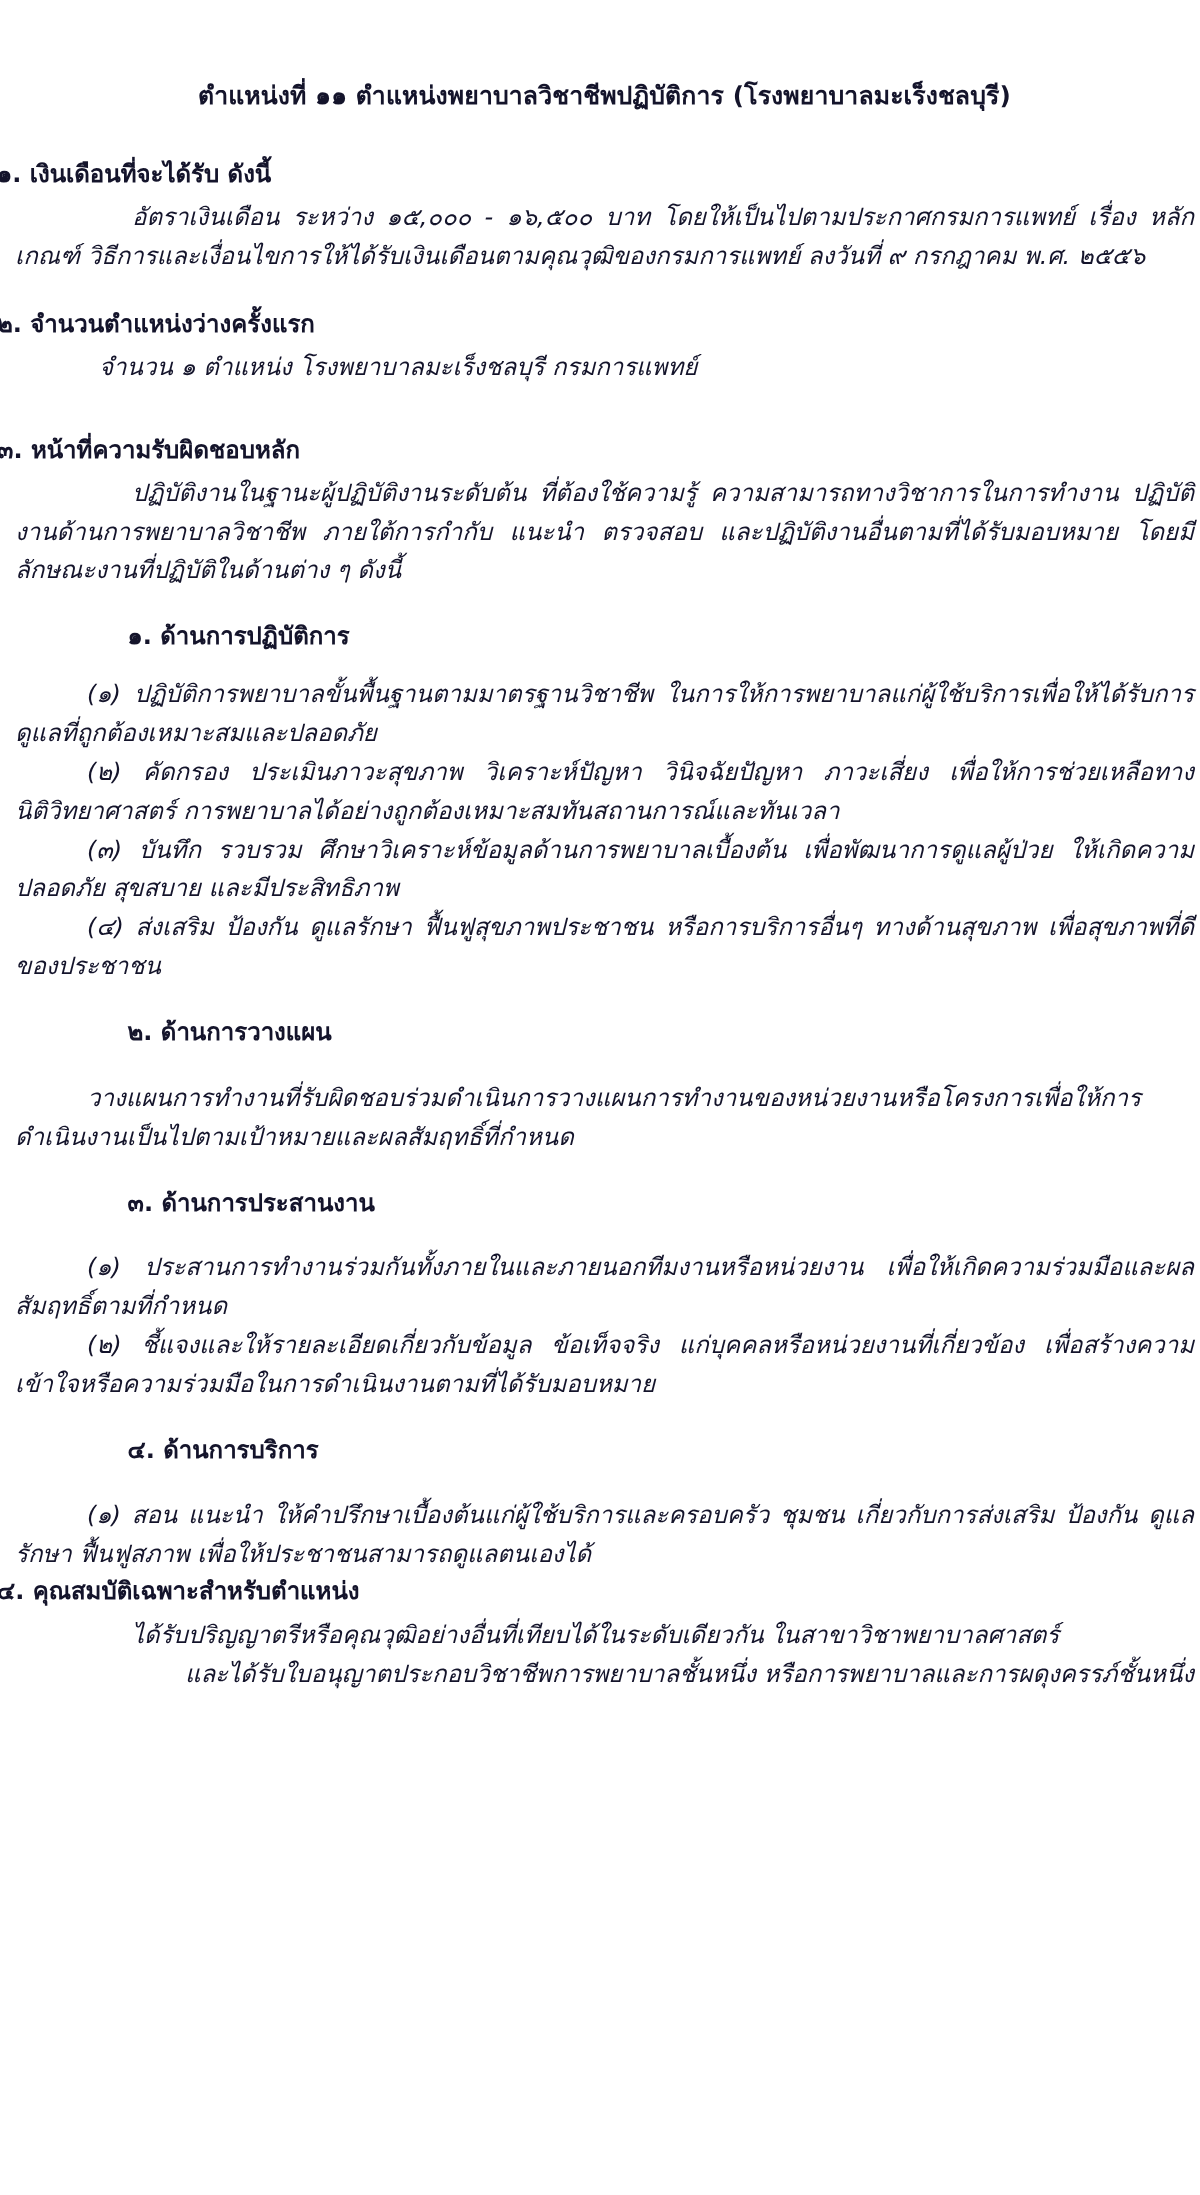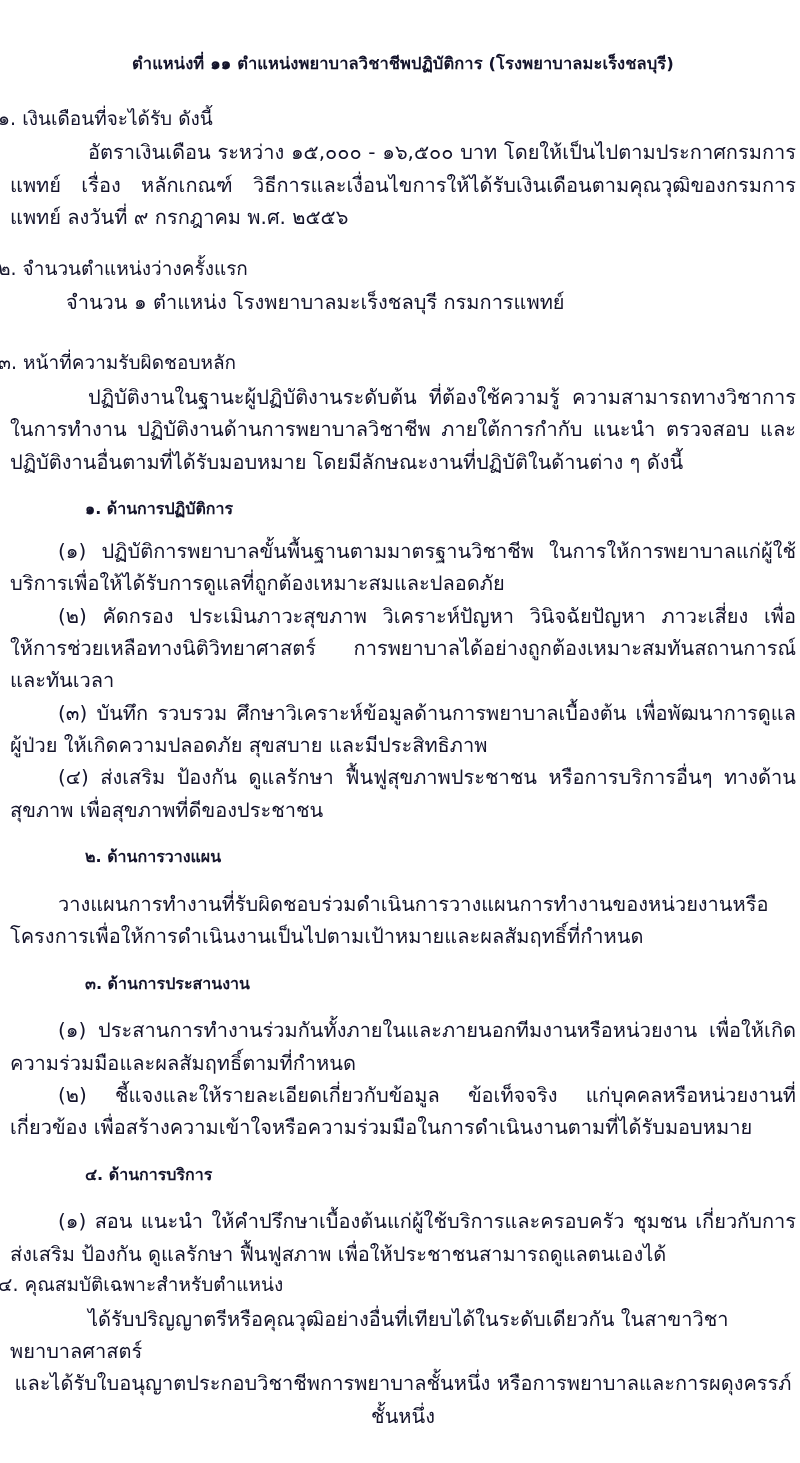--- a/index.html
+++ b/index.html
@@ -23,33 +23,34 @@
   }
   .title {
     text-align: center;
     font-size: 16.5px;
     font-weight: bold;
     letter-spacing: 0.1px;
     margin: 0 0 28px 0;
     line-height: 1.45;
   }
   .h-section {
-    font-size: 19px;
-    font-weight: normal;
+    font-size: 16px;
+    font-weight: bold;
     margin: 0 0 4px 0;
     line-height: 1.5;
     text-indent: -12px;
     padding-left: 0px;
   }
   .body-block {
-    font-size: 20px;
+    font-size: 16px;
     line-height: 1.62;
     text-align: justify;
     text-justify: inter-word;
     margin: 0;
+    font-style: italic;
   }
   .indent-first {
     text-indent: 78px;
   }
   .indent-first-sm {
     text-indent: 56px;
   }
   .indent-para {
     text-indent: 48px;
   }
@@ -59,21 +60,21 @@
     line-height: 1.6;
     margin: 13px;
     text-indent: 62px;
   }
   .gap-md { height: 20px; }
   .gap-lg { height: 30px; }
   .gap-xs { height: 5px; }
   .nowrap-block {
     text-align: left;
   }
-  .last-line { text-align: center; }
+  .last-line { text-align: right; }
 </style>
 </head>
 <body>
 
 <div class="page">
 
   <div class="title">ตำแหน่งที่ ๑๑ ตำแหน่งพยาบาลวิชาชีพปฏิบัติการ (โรงพยาบาลมะเร็งชลบุรี)</div>
 
   <div class="h-section">๑. เงินเดือนที่จะได้รับ ดังนี้</div>
   <div class="body-block indent-first">อัตราเงินเดือน ระหว่าง ๑๕,๐๐๐ - ๑๖,๕๐๐ บาท โดยให้เป็นไปตามประกาศกรมการแพทย์ เรื่อง หลักเกณฑ์ วิธีการและเงื่อนไขการให้ได้รับเงินเดือนตามคุณวุฒิของกรมการแพทย์ ลงวันที่ ๙ กรกฎาคม พ.ศ. ๒๕๕๖</div>

